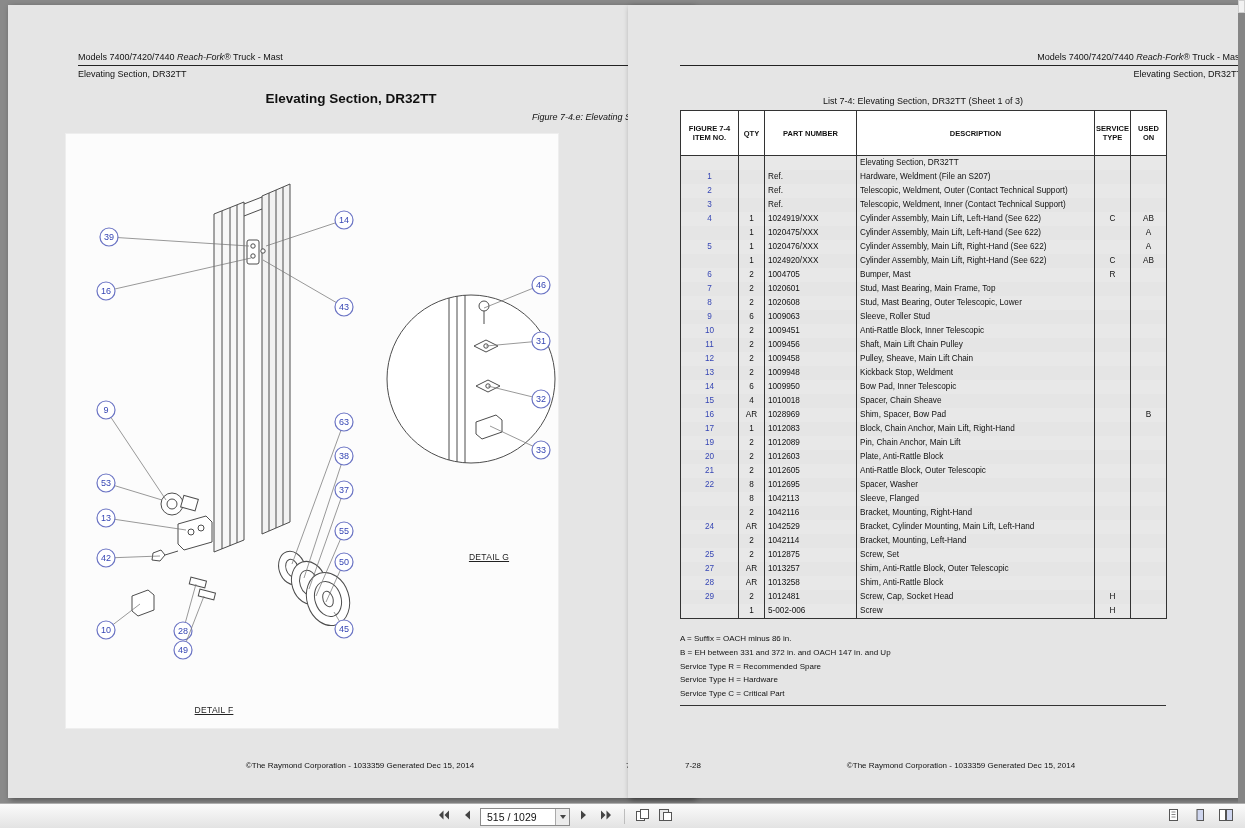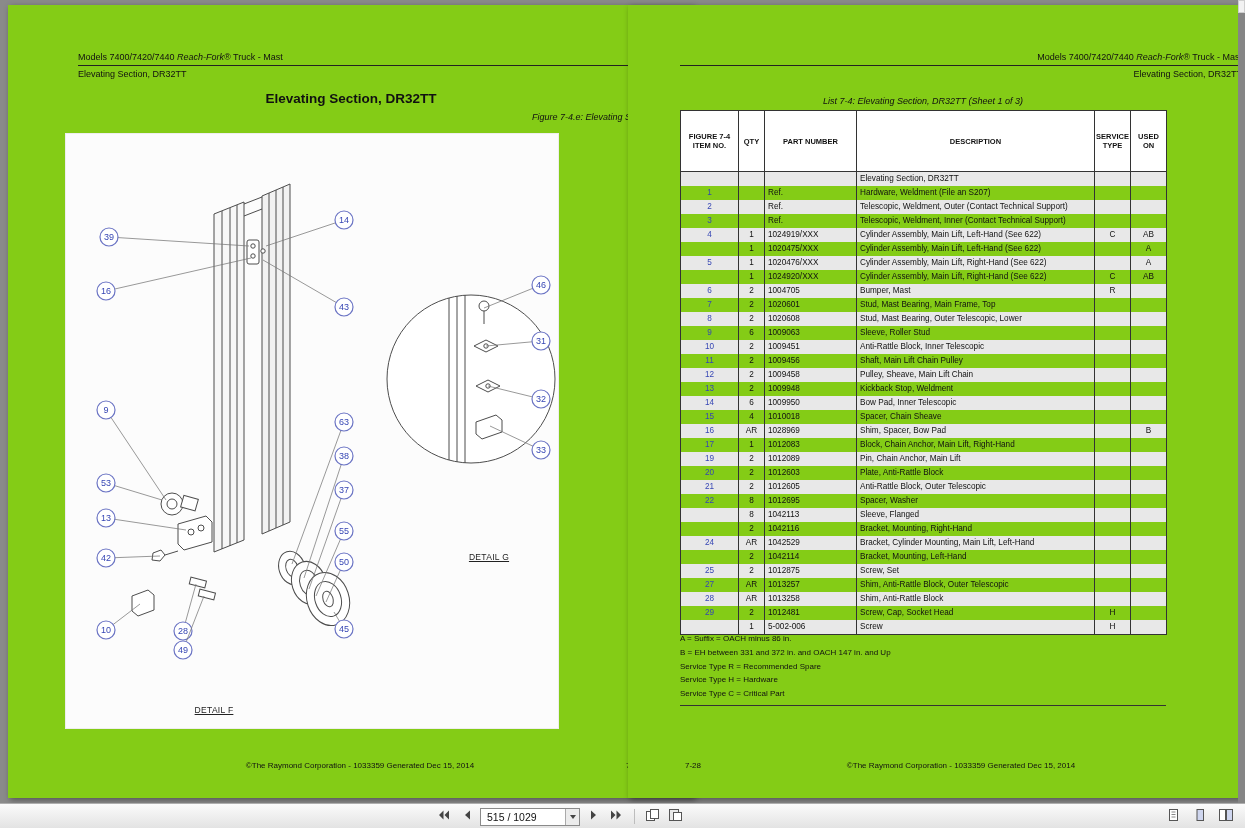--- a/index.html
+++ b/index.html
@@ -5,21 +5,21 @@
   * { margin:0; padding:0; box-sizing:border-box; }
   html,body { width:1245px; height:828px; }
   body {
     background:#8a8a8a;
     font-family:"Liberation Sans","DejaVu Sans",sans-serif;
     overflow:hidden; position:relative; color:#111;
   }
   .viewer { position:absolute; inset:0 0 25px 0; }
   .page {
     position:absolute; top:5px; width:686px; height:793px;
-    background:#84cc16; box-shadow:2px 2px 6px rgba(0,0,0,.4);
+    background:#e5e5e5; box-shadow:2px 2px 6px rgba(0,0,0,.4);
   }
   .page-left  { left:8px; }
   .page-right { left:628px; }
 
   
   .pg-head { position:absolute; top:46px; font-size:9px; line-height:12px; }
   .page-left  .pg-head { left:70px; right:52px; }
   .page-right .pg-head { left:52px; right:72px; text-align:right; }
   .head-rule { border-top:1px solid #222; margin:2px 0 2px 0; height:0; }
   .it { font-style:italic; }
@@ -44,27 +44,27 @@
   
   .pg-footer { position:absolute; top:756px; font-size:8px; }
   .page-left  .pg-footer { left:70px; right:52px; text-align:center; }
   .page-right .pg-footer { left:52px; right:72px; text-align:center; }
   .pagenum { position:absolute; top:0; }
   .pagenum-right { right:0; }
   .pagenum-left  { left:5px; }
 
   
   .table-title { position:absolute; top:91px; left:52px; width:486px; text-align:center;
-                 font-size:9px; font-style:italic; }
+                 font-size:9px; }
   table.parts { position:absolute; top:105px; left:52px; width:486px;
                 border-collapse:collapse; table-layout:fixed;
                 border:1px solid #333; }
   table.parts th { border:1px solid #333; font-size:7.5px; line-height:9px;
                    font-weight:bold; text-align:center; vertical-align:middle;
-                   padding:21px 1px; background:#ffffff; }
+                   padding:13px 1px; background:#ffffff; }
   table.parts td { border-left:1px solid #333; border-right:1px solid #333;
                    height:14px; line-height:14px; font-size:8.2px; padding:0 3px;
                    white-space:nowrap; overflow:hidden; }
   table.parts tbody tr:nth-child(odd) { background:#e8e8e8; }
   td.c-item { text-align:center; color:#3646b4; }
   td.c-qty  { text-align:center; }
   td.c-part { text-align:left; }
   td.c-desc { text-align:left; }
   td.c-svc  { text-align:center; }
   td.c-used { text-align:center; }
@@ -79,21 +79,21 @@
                   background:#f2f2f2; border:1px solid #cfcfcf; }
 
   
   .toolbar { position:absolute; left:0; bottom:0; width:1245px; height:25px;
              background:linear-gradient(#fbfbfb,#e3e3e3); border-top:1px solid #aeaeae; }
   .nav-group { position:absolute; left:434px; top:3px; display:flex; gap:4px; align-items:center; }
   .view-group { position:absolute; right:10px; top:3px; display:flex; gap:7px; align-items:center; }
   .tb-btn { width:19px; height:19px; border:none; background:transparent; padding:0;
             display:flex; align-items:center; justify-content:center; cursor:default; }
   .tb-sep { width:1px; height:15px; background:#bdbdbd; margin:0 4px; }
-  .page-combo { width:100px; height:18px; background:#ffffff; border:1px solid #8a8a8a;
+  .page-combo { width:90px; height:18px; background:#ffffff; border:1px solid #8a8a8a;
                 display:flex; align-items:center; font-size:10.5px; }
   .combo-text { flex:1; padding:0 6px; text-align:left; }
   .combo-caret { width:14px; height:100%; border-left:1px solid #aaa;
                  background:#ececec; display:flex; align-items:center; justify-content:center; }
   .caret-shape { width:0; height:0; border-left:3.5px solid transparent;
                  border-right:3.5px solid transparent; border-top:4.5px solid #444; }
 </style>
 </head>
 <body>
 

